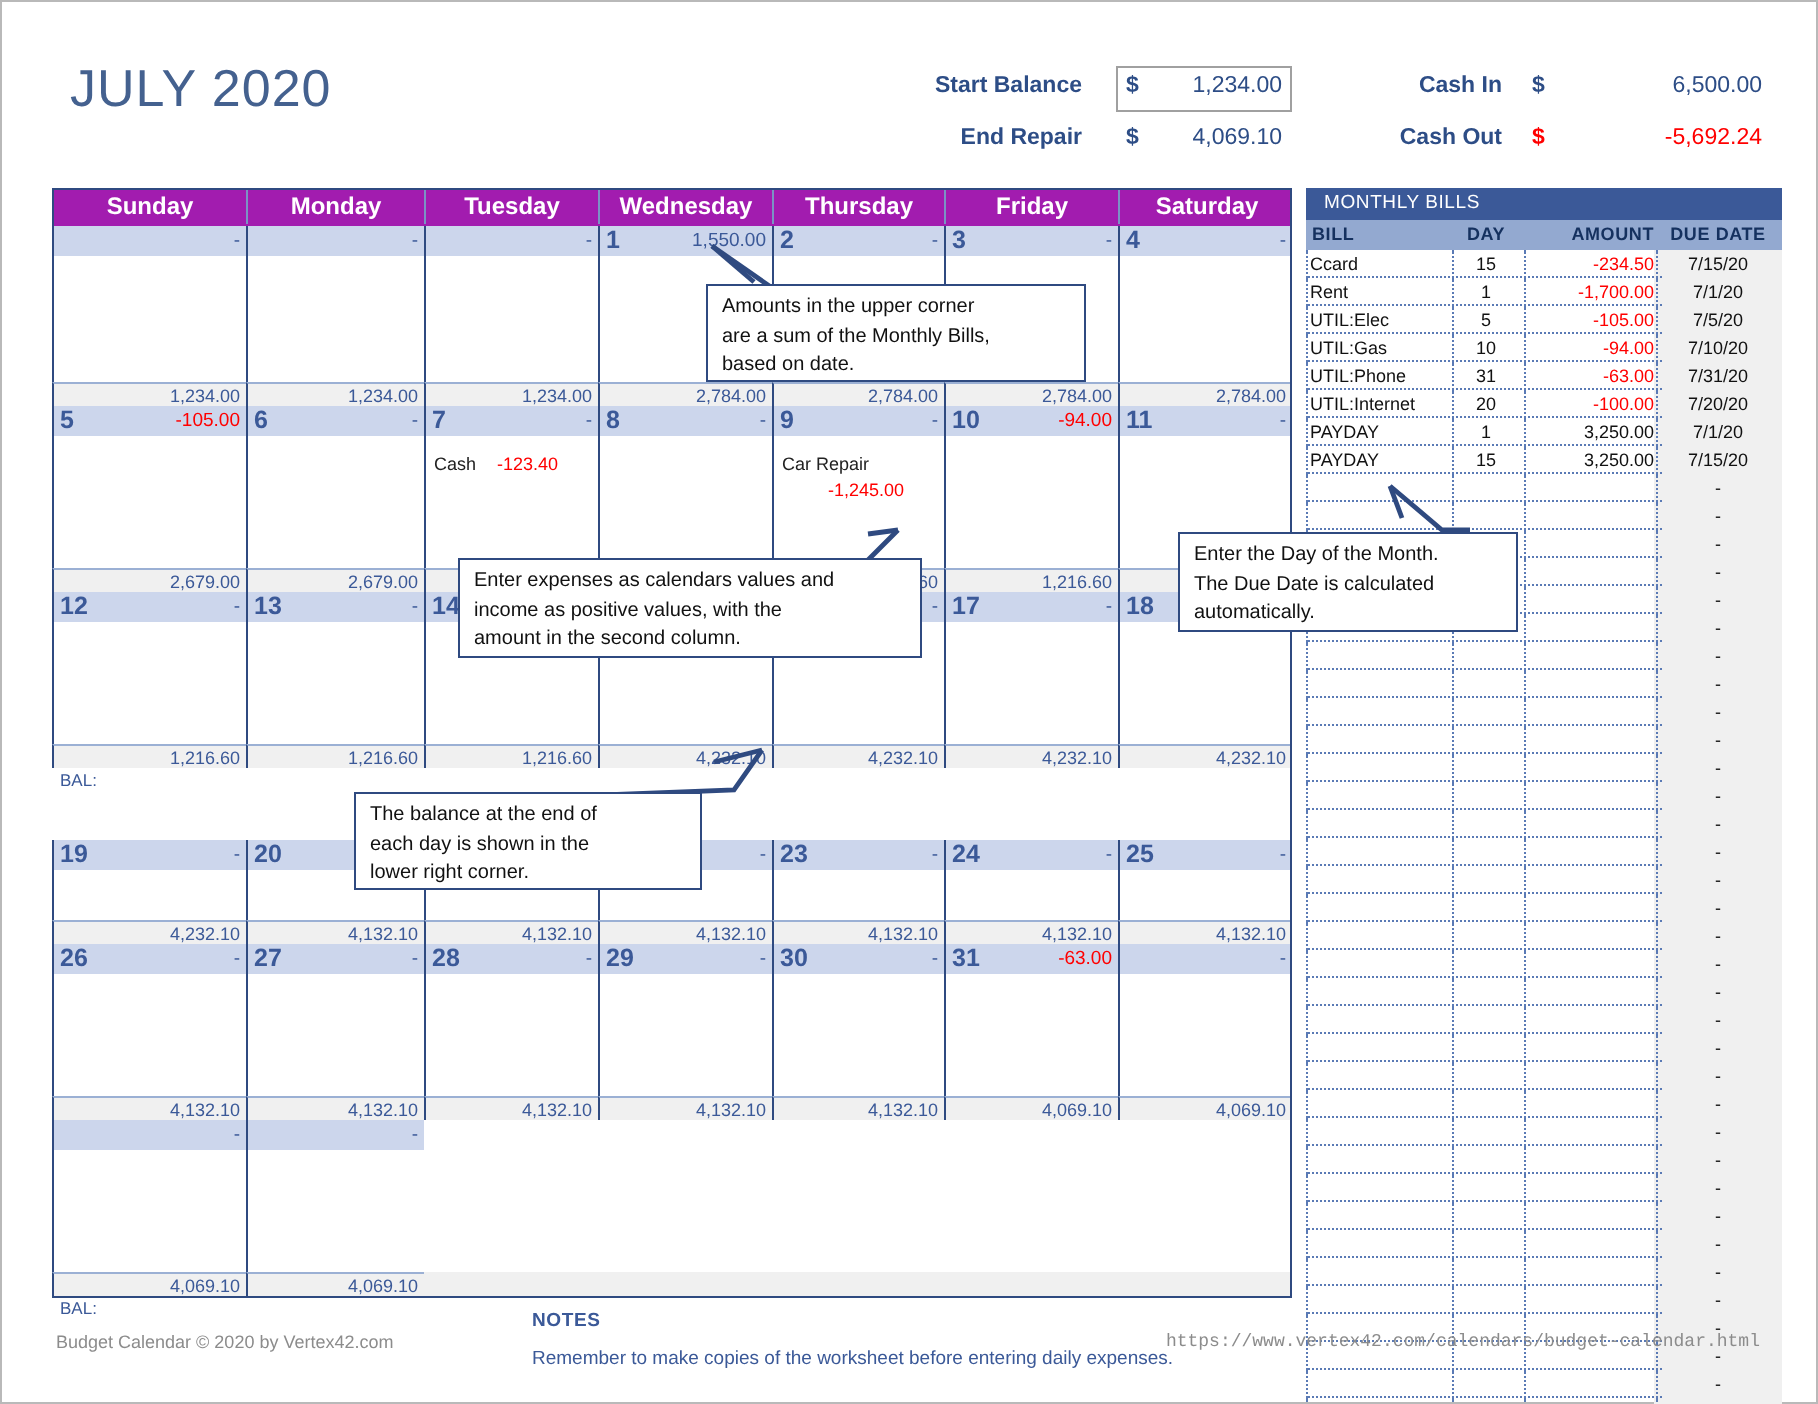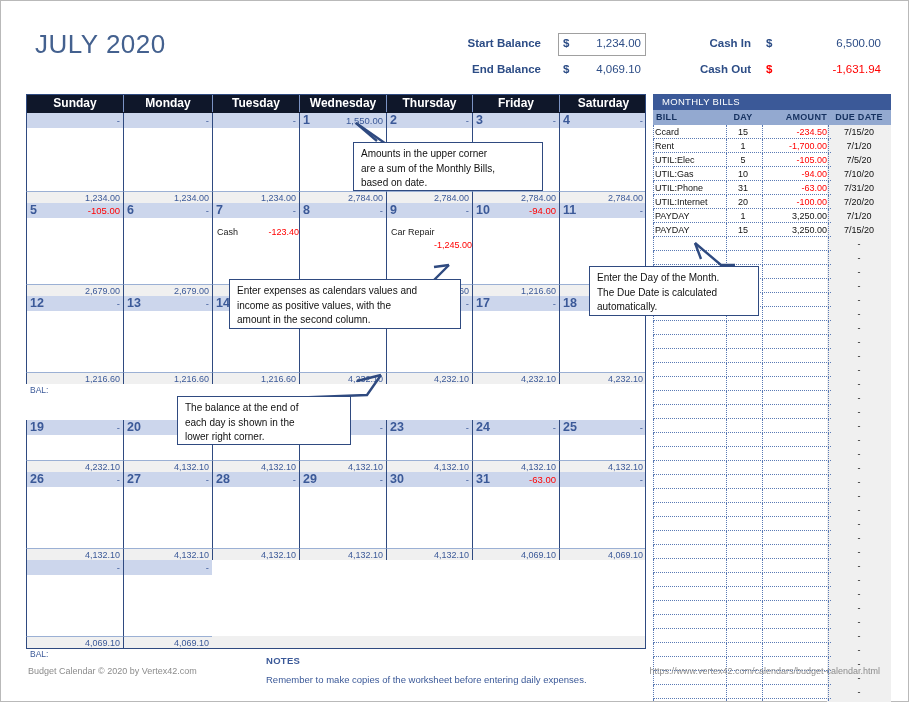--- a/index.html
+++ b/index.html
@@ -18,39 +18,39 @@
   .bal-val{position:absolute;font-size:11.5px;color:#2d4d86;text-align:right;
            white-space:nowrap;}
   .bal-val.neg{color:#ff0000;}
   .bal-cur.neg{color:#ff0000;}
   #startbox{position:absolute;left:557px;top:32px;width:88px;height:23px;
             border:1px solid #a0a0a0;box-sizing:border-box;}
 
   
   #cal{position:absolute;left:25px;top:93px;width:620px;height:555px;}
   .hdr-row{position:absolute;left:0;top:0;width:620px;height:21px;
-           background:#0f172a;border:1px solid #2f4a80;box-sizing:border-box;}
+           background:#a21caf;border:1px solid #2f4a80;box-sizing:border-box;}
   .hdr-cell{position:absolute;top:0;height:17px;line-height:17px;text-align:center;
             color:#fff;font-size:12px;font-weight:bold;
             border-right:1px solid #7b93c4;box-sizing:border-box;}
   .hdr-cell.last{border-right:none;}
 
   .wk{position:absolute;left:0;width:620px;}
   .daycell{position:absolute;top:0;box-sizing:border-box;
            border-left:1px solid #2f4a80;height:100%;}
   .daycell.first{border-left:1px solid #2f4a80;}
   .dayhead{position:absolute;left:0;top:0;right:0;height:15px;
            background:#ccd6ec;border-bottom:none;}
   .dnum{position:absolute;left:3px;top:0px;font-size:12.5px;font-weight:bold;
         color:#3b5998;line-height:15px;}
   .dsum{position:absolute;right:3px;top:0px;font-size:9.5px;color:#3b5998;
         line-height:15px;}
   .dsum.neg{color:#ff0000;}
   .entry-name{position:absolute;left:4px;font-size:9px;color:#222;}
-  .entry-amt{position:absolute;right:0;font-size:9px;color:#ff0000;text-align:center;}
+  .entry-amt{position:absolute;right:20px;font-size:9px;color:#ff0000;text-align:center;}
   .balrow{position:absolute;left:0;width:620px;height:12px;background:#f0f0f0;}
   .balcell{position:absolute;top:0;height:12px;box-sizing:border-box;
            border-left:1px solid #2f4a80;border-top:1px solid #9bb0d4;}
   .ballbl{position:absolute;left:3px;top:11px;font-size:8.5px;color:#3b5998;
           line-height:12px;}
   .balval{position:absolute;right:3px;top:0;font-size:9px;color:#3b5998;
           line-height:12px;}
   #calbottom{position:absolute;left:0;top:554px;width:620px;height:1px;
              background:#2f4a80;}
   #calright{position:absolute;left:619px;top:0;width:1px;height:555px;
@@ -90,45 +90,45 @@
 
   
   .callout{position:absolute;background:#fff;border:1.6px solid #2f4a80;
            box-sizing:border-box;font-size:10px;color:#111;line-height:14.5px;
            padding:4px 6px 3px 7px;}
   .callout div{white-space:nowrap;}
   .tail{position:absolute;}
 
   
   #foot-left{position:absolute;left:27px;top:665px;font-size:9px;color:#8c8c8c;}
-  #foot-right{position:absolute;right:28px;top:665px;font-size:9px;color:#8c8c8c;}
+  #foot-right{position:absolute;right:28px;top:665px;font-size:9px;color:#8c8c8c;font-family:Liberation Mono, monospace;}
 </style>
 </head>
 <body>
 
 <div id="page">
 
   <div id="title">JULY 2020</div>
 
   <div class="bal-lbl" style="left:430px;top:36px;width:110px;">Start Balance</div>
   <div id="startbox"></div>
   <div class="bal-cur" style="left:562px;top:36px;">$</div>
   <div class="bal-val" style="left:560px;top:36px;width:80px;">1,234.00</div>
 
-  <div class="bal-lbl" style="left:430px;top:62px;width:110px;">End Balance</div>
+  <div class="bal-lbl" style="left:430px;top:62px;width:110px;">End Repair</div>
   <div class="bal-cur" style="left:562px;top:62px;">$</div>
   <div class="bal-val" style="left:560px;top:62px;width:80px;">4,069.10</div>
 
   <div class="bal-lbl" style="left:660px;top:36px;width:90px;">Cash In</div>
   <div class="bal-cur" style="left:765px;top:36px;">$</div>
   <div class="bal-val" style="left:780px;top:36px;width:100px;">6,500.00</div>
 
   <div class="bal-lbl" style="left:660px;top:62px;width:90px;">Cash Out</div>
   <div class="bal-cur neg" style="left:765px;top:62px;">$</div>
-  <div class="bal-val neg" style="left:780px;top:62px;width:100px;">-1,631.94</div>
+  <div class="bal-val neg" style="left:780px;top:62px;width:100px;">-5,692.24</div>
 
   <div id="cal">
     <div class="hdr-row" id="weekday-header">
         <div class="hdr-cell" style="left: 0px; width: 97px;">Sunday</div>
         <div class="hdr-cell" style="left: 97px; width: 89px;">Monday</div>
         <div class="hdr-cell" style="left: 186px; width: 87px;">Tuesday</div>
         <div class="hdr-cell" style="left: 273px; width: 87px;">Wednesday</div>
         <div class="hdr-cell" style="left: 360px; width: 86px;">Thursday</div>
         <div class="hdr-cell" style="left: 446px; width: 87px;">Friday</div>
         <div class="hdr-cell last" style="left: 533px; width: 87px;">Saturday</div>

